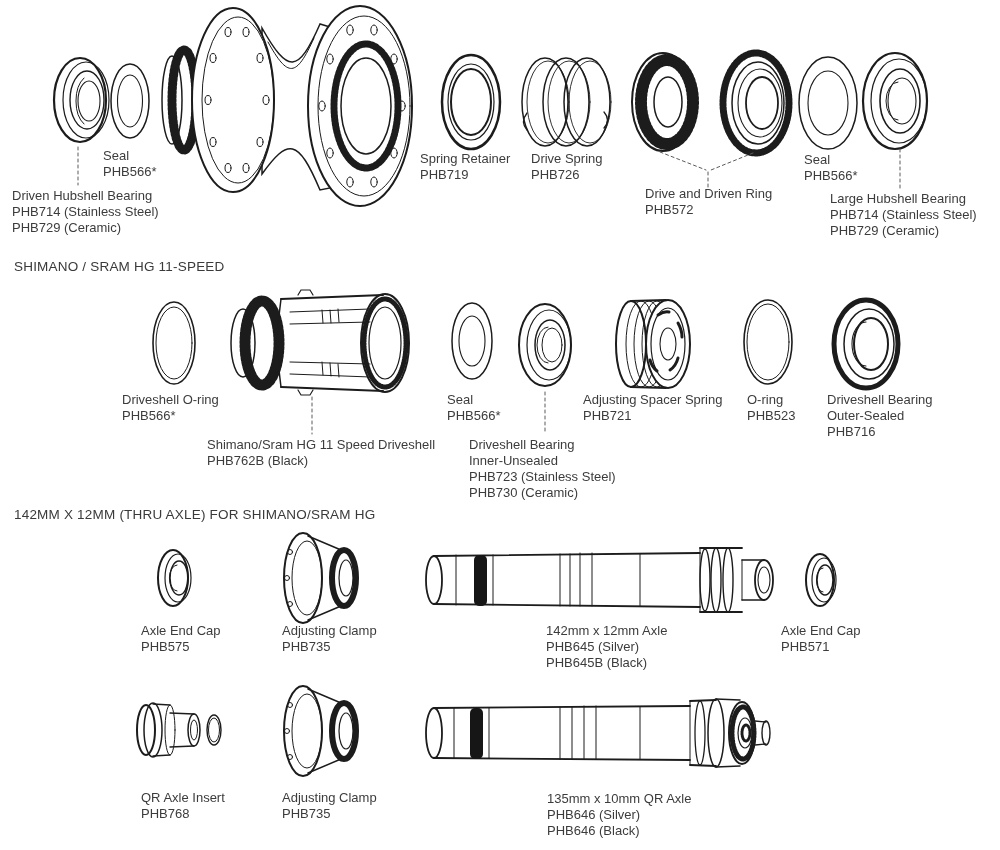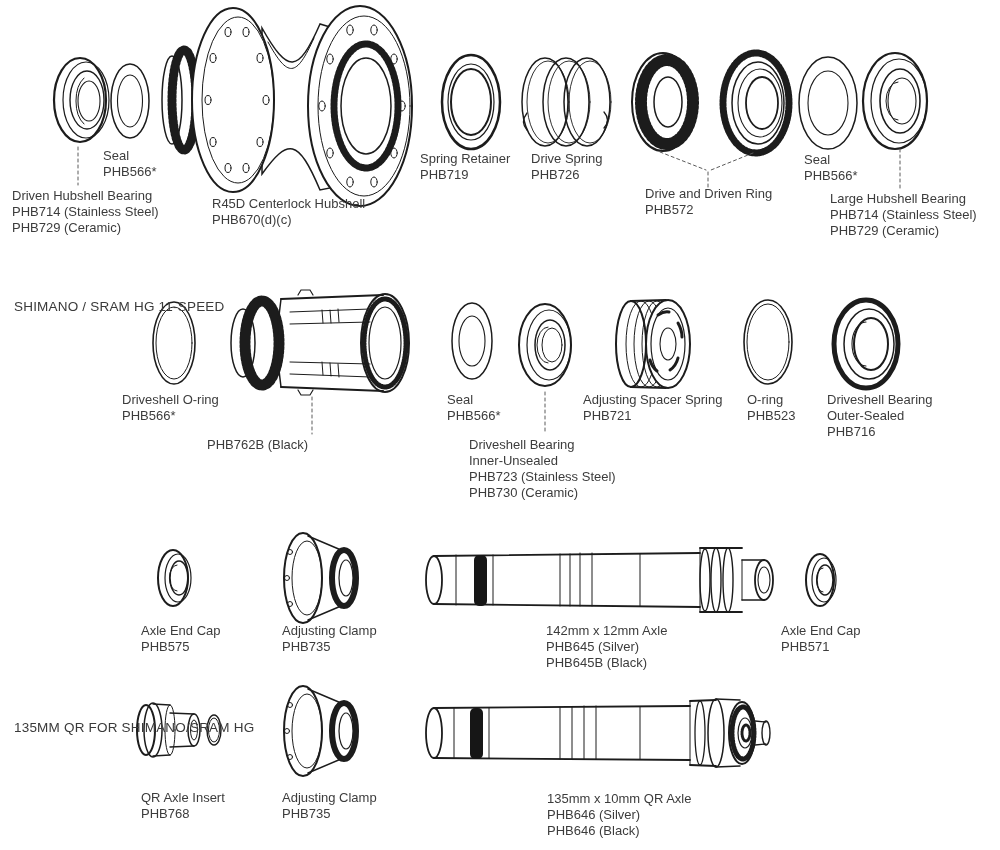--- a/index.html
+++ b/index.html
@@ -9,21 +9,20 @@
   }
   .canvas svg{position:absolute;left:0;top:0;}
   .label{
     position:absolute;font-size:13px;line-height:16px;color:#3c3c3c;
     white-space:nowrap;
   }
   .label span{display:block;}
   .section-header{
     position:absolute;font-size:13.5px;color:#3a3a3a;white-space:nowrap;
     letter-spacing:0.2px;
-    margin-top:40px;
   }
 </style>
 </head>
 <body>
 
 <div class="canvas">
 
   <svg width="1000" height="850" viewBox="0 0 1000 850" stroke="#1c1c1c" fill="none" stroke-linecap="round">
     <defs>
       <g id="clamp-shape">
@@ -297,24 +296,20 @@
 
   <div class="label" style="left:103px;top:148px">
     <span>Seal</span>
     <span>PHB566*</span>
   </div>
   <div class="label" style="left:12px;top:188px">
     <span>Driven Hubshell Bearing</span>
     <span>PHB714 (Stainless Steel)</span>
     <span>PHB729 (Ceramic)</span>
   </div>
-  <div class="label" style="left:212px;top:196px">
-    <span>R45D Centerlock Hubshell</span>
-    <span>PHB670(d)(c)</span>
-  </div>
   <div class="label" style="left:420px;top:151px">
     <span>Spring Retainer</span>
     <span>PHB719</span>
   </div>
   <div class="label" style="left:531px;top:151px">
     <span>Drive Spring</span>
     <span>PHB726</span>
   </div>
   <div class="label" style="left:645px;top:186px">
     <span>Drive and Driven Ring</span>
@@ -330,20 +325,21 @@
     <span>PHB729 (Ceramic)</span>
   </div>
 
   <div class="section-header" style="left:14px;top:259px">SHIMANO / SRAM HG 11-SPEED</div>
 
   <div class="label" style="left:122px;top:392px">
     <span>Driveshell O-ring</span>
     <span>PHB566*</span>
   </div>
   <div class="label" style="left:207px;top:437px">
+    <span>Shimano/Sram HG 11 Speed Driveshell</span>
     <span>PHB762B (Black)</span>
   </div>
   <div class="label" style="left:447px;top:392px">
     <span>Seal</span>
     <span>PHB566*</span>
   </div>
   <div class="label" style="left:469px;top:437px">
     <span>Driveshell Bearing</span>
     <span>Inner-Unsealed</span>
     <span>PHB723 (Stainless Steel)</span>
@@ -356,40 +352,40 @@
   <div class="label" style="left:747px;top:392px">
     <span>O-ring</span>
     <span>PHB523</span>
   </div>
   <div class="label" style="left:827px;top:392px">
     <span>Driveshell Bearing</span>
     <span>Outer-Sealed</span>
     <span>PHB716</span>
   </div>
 
+  <div class="section-header" style="left:14px;top:507px">142MM X 12MM (THRU AXLE) FOR SHIMANO/SRAM HG</div>
 
   <div class="label" style="left:141px;top:623px">
     <span>Axle End Cap</span>
     <span>PHB575</span>
   </div>
   <div class="label" style="left:282px;top:623px">
     <span>Adjusting Clamp</span>
     <span>PHB735</span>
   </div>
   <div class="label" style="left:546px;top:623px">
     <span>142mm x 12mm Axle</span>
     <span>PHB645 (Silver)</span>
     <span>PHB645B (Black)</span>
   </div>
   <div class="label" style="left:781px;top:623px">
     <span>Axle End Cap</span>
     <span>PHB571</span>
   </div>
 
-  <div class="section-header" style="left:14px;top:680px">135MM QR FOR SHIMANO/SRAM HG</div>
 
   <div class="label" style="left:141px;top:790px">
     <span>QR Axle Insert</span>
     <span>PHB768</span>
   </div>
   <div class="label" style="left:282px;top:790px">
     <span>Adjusting Clamp</span>
     <span>PHB735</span>
   </div>
   <div class="label" style="left:547px;top:791px">

